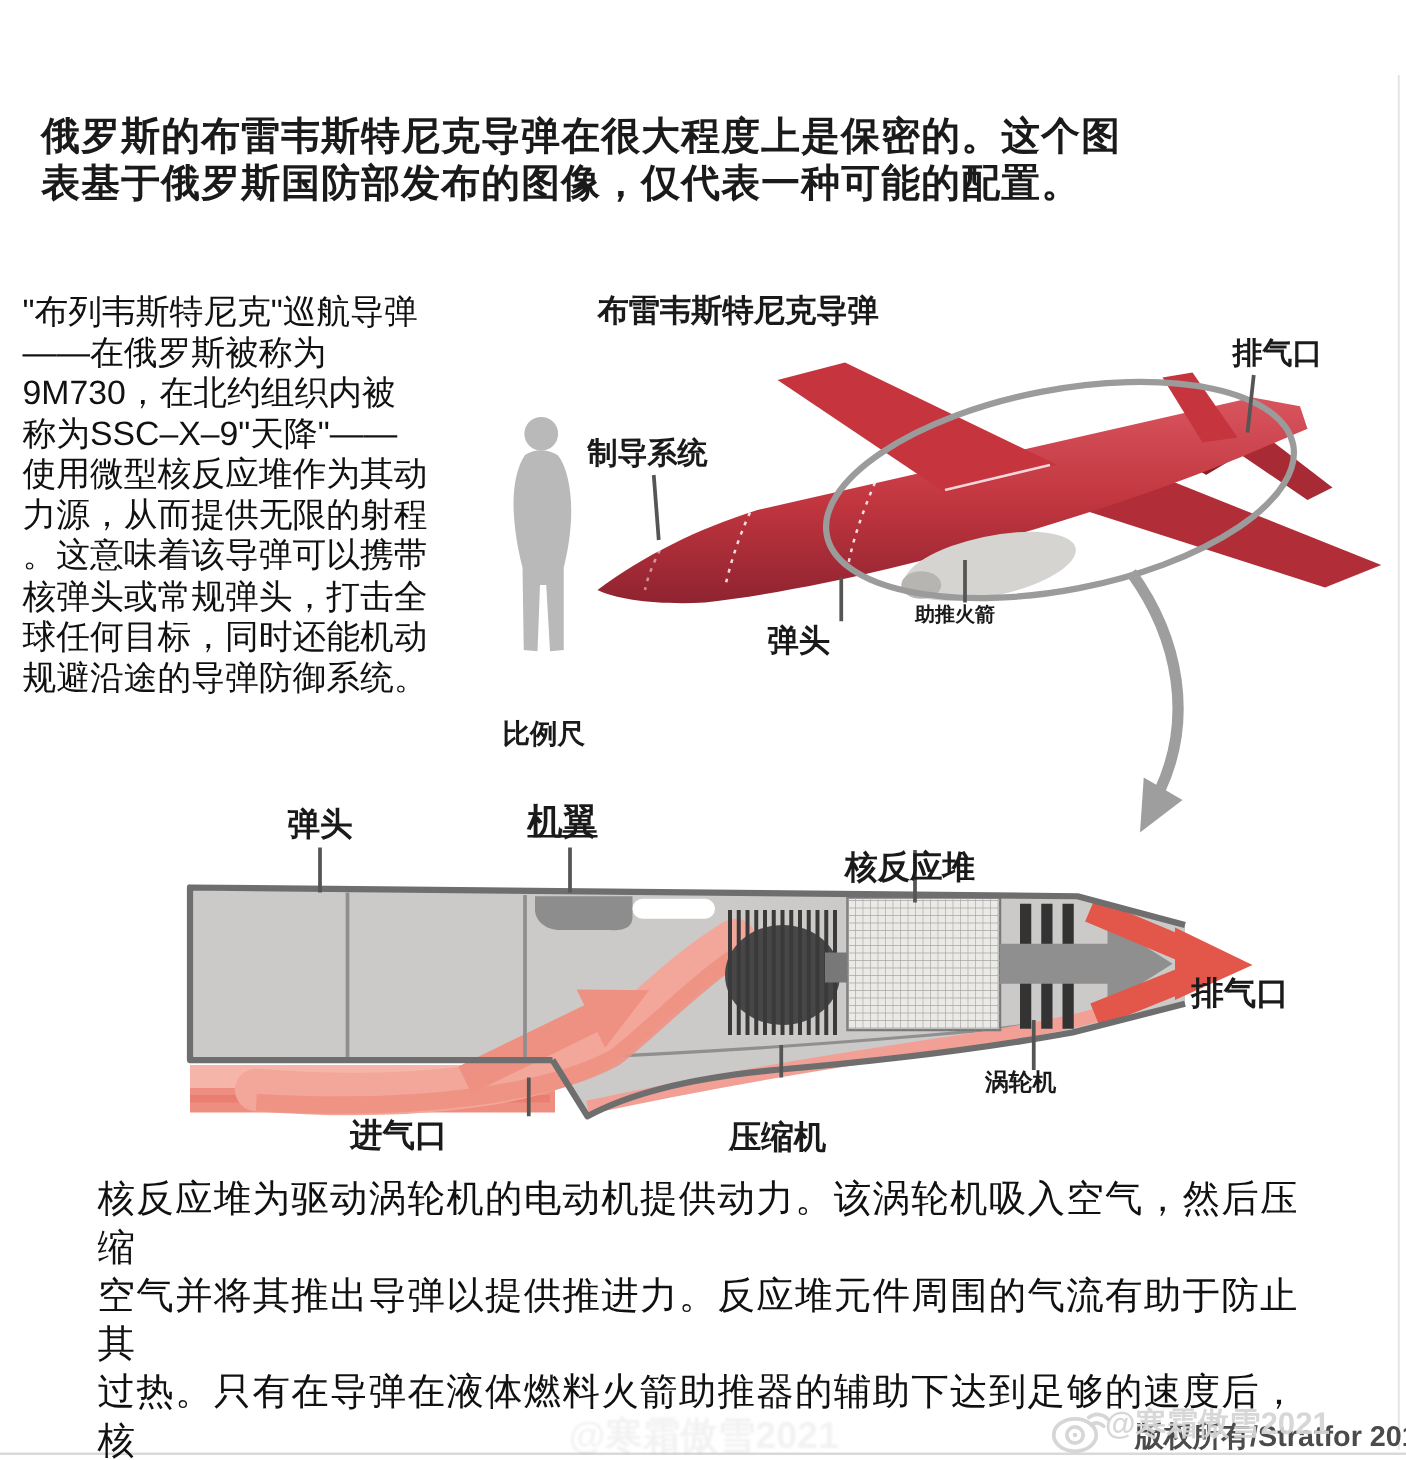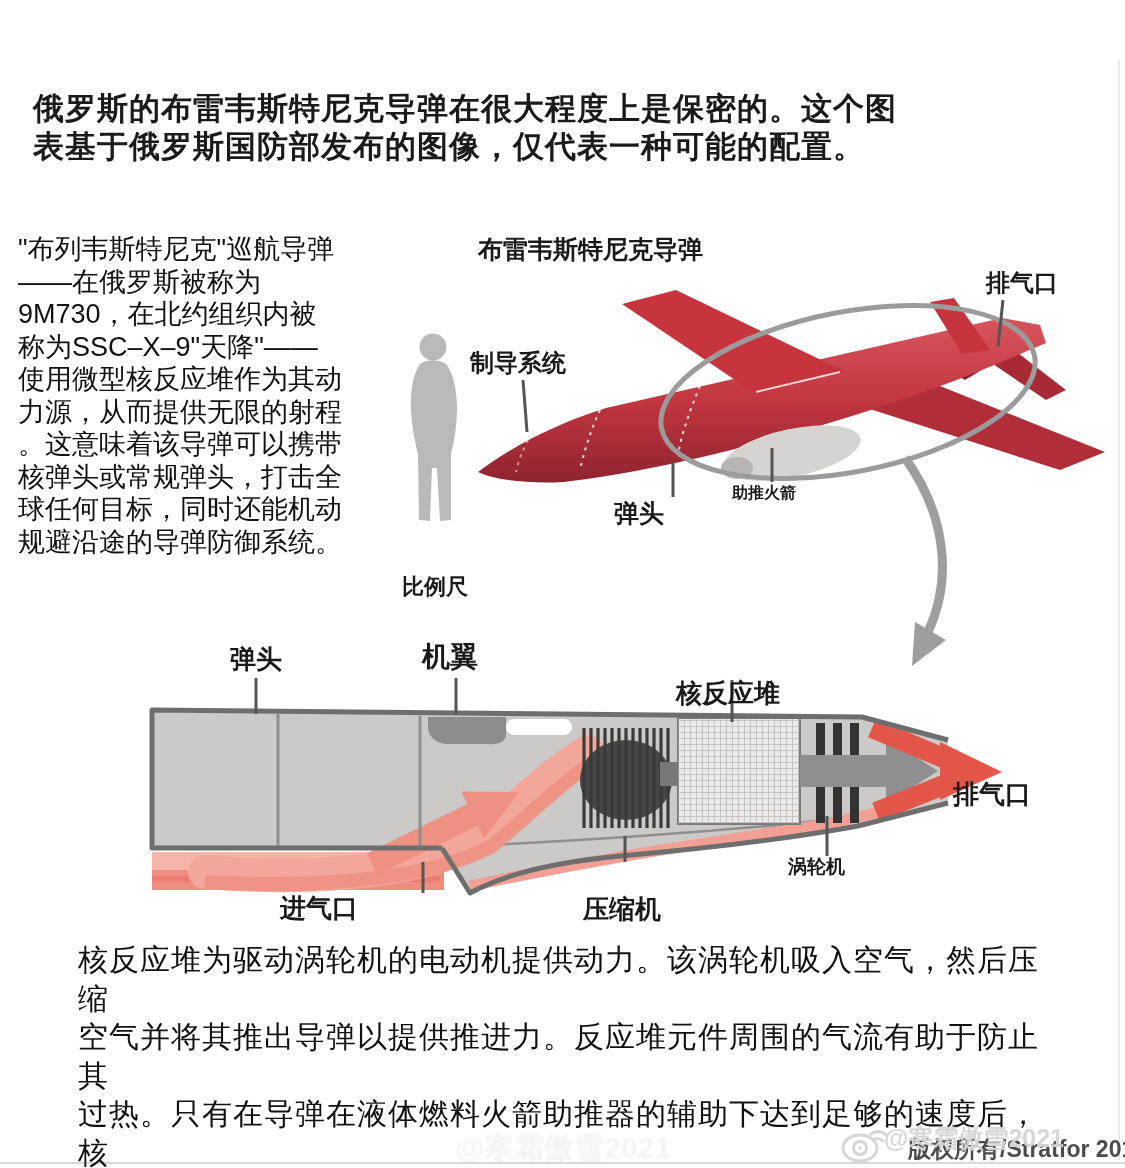--- a/index.html
+++ b/index.html
@@ -16,21 +16,21 @@
   .intro{left:18px;top:233px;width:365px;font-size:27px;font-weight:500;line-height:32.5px;}
   
   .m-title{left:478px;top:236px;font-size:25px;}
   .m-exhaust{left:986px;top:270px;font-size:24px;}
   .m-guidance{left:470px;top:350px;font-size:24px;}
   .m-warhead{left:614px;top:500px;font-size:25px;}
   .m-booster{left:690px;top:484px;font-size:16px;margin-left:42px;}
   .m-scale{left:402px;top:531px;font-size:22px;margin-top:44px;}
   
   .c-warhead{left:230px;top:645px;font-size:26px;}
-  .c-wing{left:422px;top:642px;font-size:28px;}
+  .c-wing{left:422px;top:642px;font-size:28px;text-decoration:underline;}
   .c-reactor{left:676px;top:647px;font-size:26px;margin-top:32px;}
   .c-intake{left:280px;top:894px;font-size:26px;text-align:center;}
   .c-compressor{left:583px;top:863px;font-size:26px;margin-top:32px;}
   .c-turbine{left:788px;top:857px;font-size:19px;}
   .c-exhaust{left:953px;top:780px;font-size:26px;}
   
   .bodytext{left:78px;top:941px;width:985px;font-size:30px;font-weight:500;line-height:38.5px;letter-spacing:1px;}
   
   .ghost{left:455px;top:1128px;font-size:30px;color:rgba(0,0,0,0.05);filter:blur(1px);z-index:2;font-weight:700;}
   .credit{left:908px;top:1134px;font-size:23px;color:#4b4b4b;z-index:2;font-weight:600;white-space:nowrap;}

